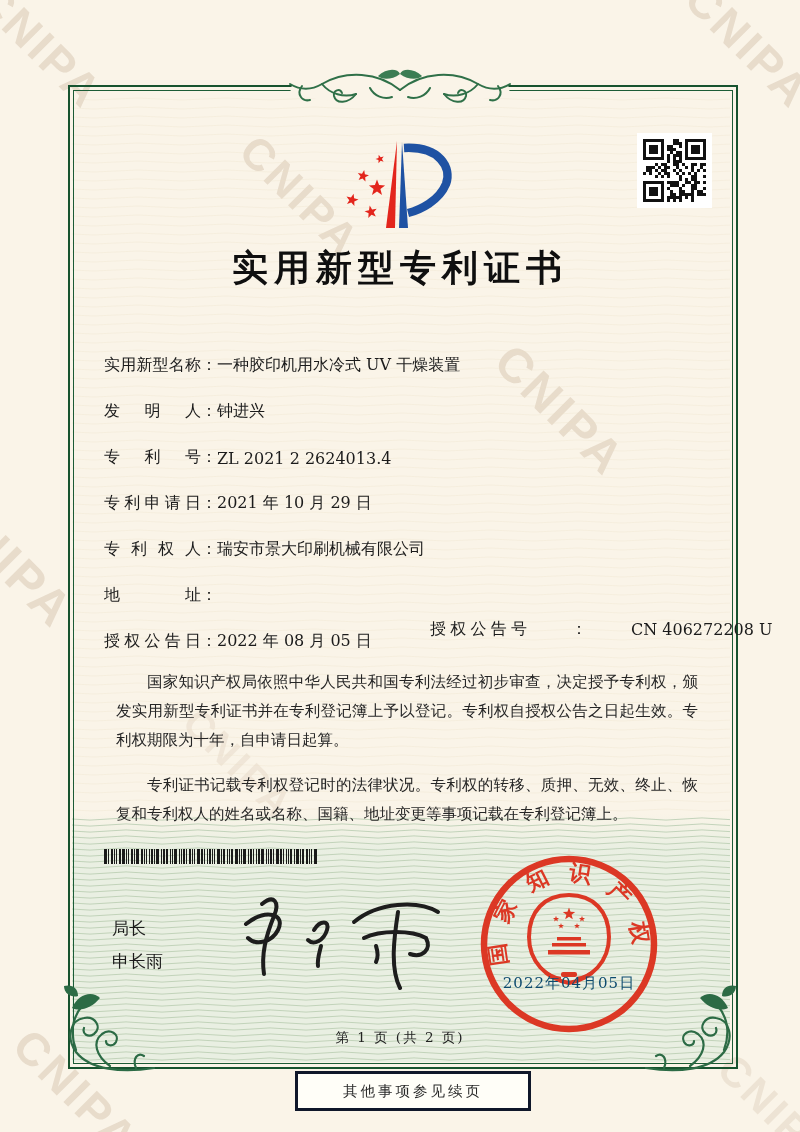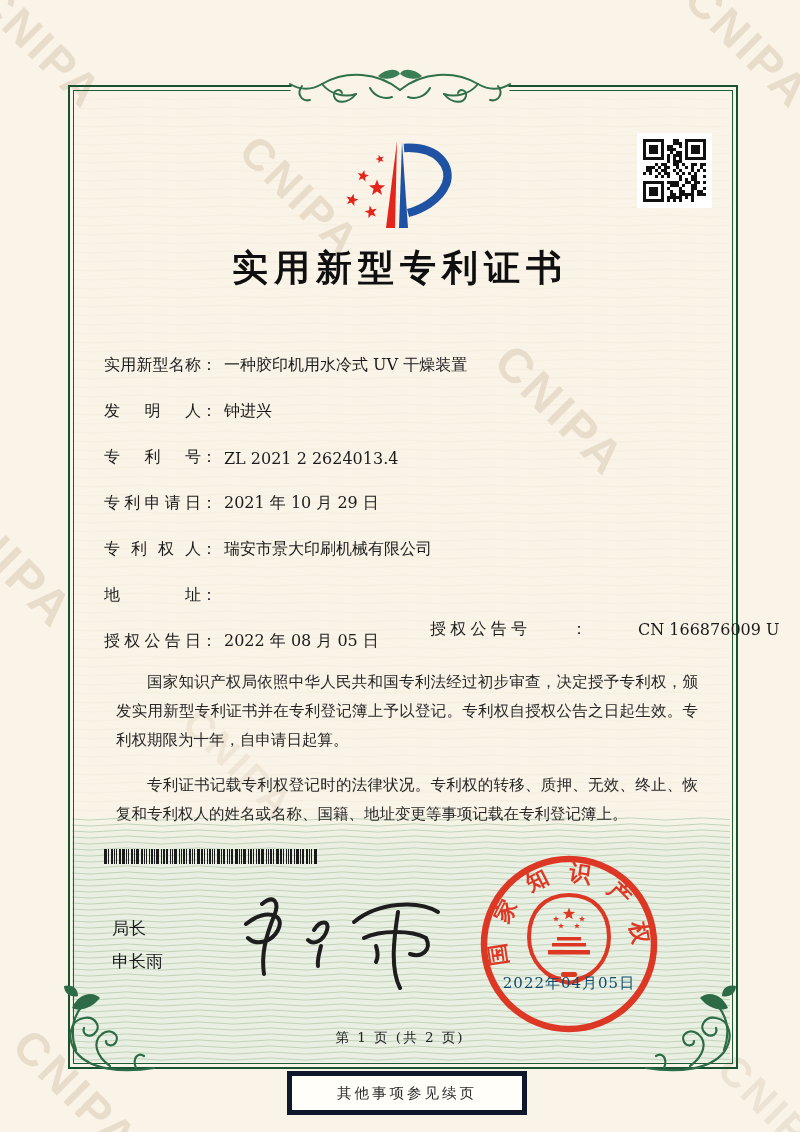--- a/index.html
+++ b/index.html
@@ -19,35 +19,35 @@
   .corner.right{transform:scaleX(-1);}
   .certno{position:absolute; left:104px; top:136px; z-index:5; font-size:17px; letter-spacing:3px; color:#1c1c1c;}
   .logo{position:absolute; left:340px; top:138px; z-index:5;}
   .qr{position:absolute; left:637px; top:133px; z-index:5; background:#fff; padding:0;}
   .title{position:absolute; left:0; top:244px; width:100%; text-align:center; z-index:5;
       font-size:36px; font-weight:bold; letter-spacing:6px; color:#0f0f0f;}
   .fields{position:absolute; left:104px; top:330px; width:606px; z-index:5; font-size:16px; color:#1b1b1b;}
   .frow{height:46px; display:flex; align-items:flex-end; position:relative;}
   .flab{display:inline-block; width:97px; text-align:justify; text-align-last:justify; flex:none;}
   .fcolon{flex:none;}
-  .fval{white-space:pre; margin-left:7px;}
+  .fval{white-space:pre; }
   .pair2{position:absolute; left:326px; top:0; height:46px; display:flex; align-items:center;gap:44px;}
   .paras{position:absolute; left:100px; top:652px; width:614px; z-index:5; font-size:15.5px;
       line-height:29px; color:#262626; text-align:justify;}
   .paras p{margin:16px; text-indent:2em;}
   .barcode{position:absolute; left:104px; top:849px; z-index:5;}
   .signer{position:absolute; left:112px; top:912px; z-index:5; font-size:17px; color:#1b1b1b; line-height:33px;}
   .sig{position:absolute; left:228px; top:888px; z-index:6;}
   .seal{position:absolute; left:478px; top:853px; z-index:5; opacity:.95;}
   .sealdate{position:absolute; left:478px; top:974px; width:182px; text-align:center; z-index:7;
       font-size:15px; letter-spacing:1px; color:#0c4a6e;}
   .pagefoot{position:absolute; left:0; top:1029px; width:800px; text-align:center; z-index:5;
       font-size:13.5px; letter-spacing:2px; color:#222;}
-  .contnote{position:absolute; left:287px; top:1071px; width:230px; height:34px; z-index:5;
-      background:#fffef8; border:5px solid #0f172a; display:flex; align-items:center; justify-content:center;
+  .contnote{position:absolute; left:295px; top:1071px; width:230px; height:34px; z-index:5;
+      background:#fffef8; border:3px solid #0f172a; display:flex; align-items:center; justify-content:center;
       font-size:14.5px; letter-spacing:3px; color:#2a2a2a;}
 </style>
 </head>
 <body>
 
 <div class="page">
 
   <span class="wm" style="left:40px;top:45px;font-size:46px;">CNIPA</span>
   <span class="wm" style="left:748px;top:45px;font-size:46px;">CNIPA</span>
   <span class="wm" style="left:300px;top:196px;font-size:44px;">CNIPA</span>
@@ -376,21 +376,21 @@
       <span class="flab">地址</span>
         <span class="fcolon">：</span>
     </div>
     <div class="frow">
       <span class="flab">授权公告日</span>
         <span class="fcolon">：</span>
         <span class="fval">2022 年 08 月 05 日</span>
       <span class="pair2">
         <span class="flab">授权公告号</span>
           <span class="fcolon">：</span>
-          <span class="fval">CN 166876009 U</span>
+          <span class="fval">CN 406272208 U</span>
       </span>
     </div>
   </div>
 
   <div class="paras">
     <p>国家知识产权局依照中华人民共和国专利法经过初步审查，决定授予专利权，颁发实用新型专利证书并在专利登记簿上予以登记。专利权自授权公告之日起生效。专利权期限为十年，自申请日起算。</p>
     <p>专利证书记载专利权登记时的法律状况。专利权的转移、质押、无效、终止、恢复和专利权人的姓名或名称、国籍、地址变更等事项记载在专利登记簿上。</p>
   </div>
 
   <svg class="barcode" id="bc" width="216" height="15">

